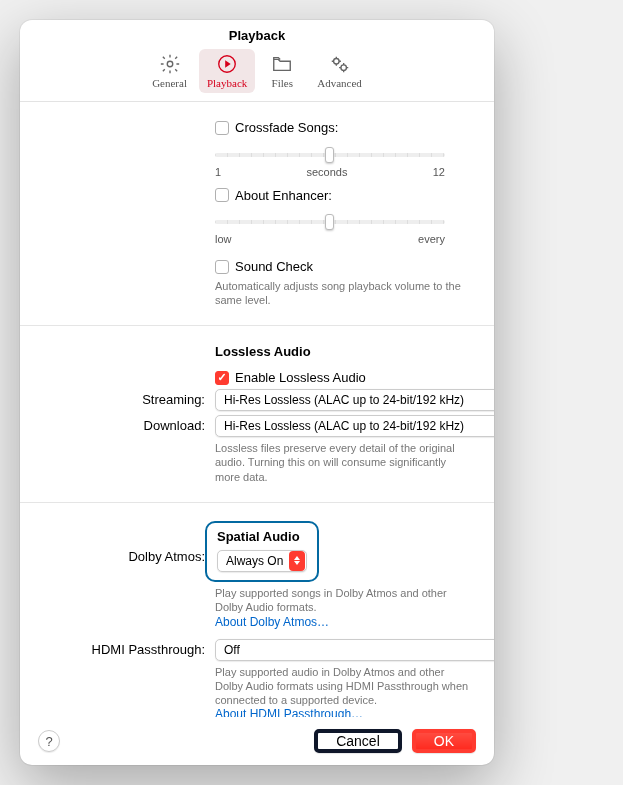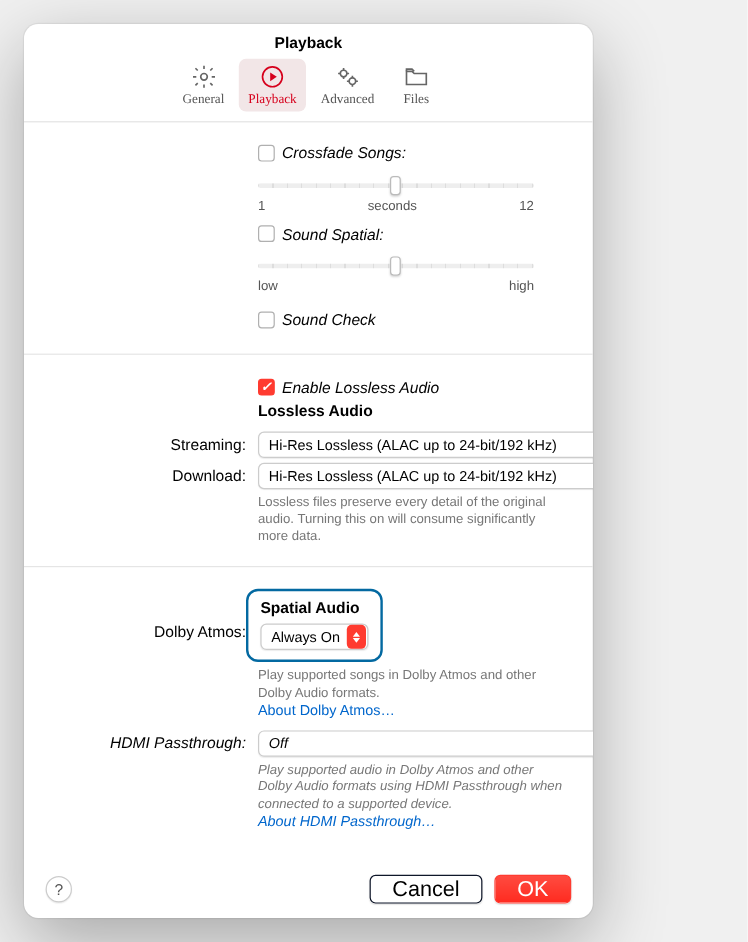--- a/index.html
+++ b/index.html
@@ -82,21 +82,20 @@
   }
   .section-head {
     font-weight: 600;
     margin-bottom: 6px;
   }
   .checkbox {
     display: inline-flex;
     align-items: center;
     gap: 6px;
     cursor: pointer;
-    font-style: italic;
   }
   .cb-box {
     width: 14px;
     height: 14px;
     border: 1px solid #b0b0b0;
     border-radius: 3px;
     background: #fff;
     display: inline-flex;
     align-items: center;
     justify-content: center;
@@ -218,23 +217,23 @@
     font-size: 13px;
     color: #555;
     cursor: pointer;
     box-shadow: 0 1px 1px rgba(0,0,0,0.08);
   }
   .spacer { flex: 1; }
   .btn {
     height: 24px;
     padding: 0 18px;
     border-radius: 5px;
-    font-size: 18px;
-    cursor: pointer;
-    border: 1px solid #0f172a;
+    font-size: 14px;
+    cursor: pointer;
+    border: 4px solid #0f172a;
     background: #fff;
     box-shadow: 0 0.5px 1px rgba(0,0,0,0.1);
   }
   .btn.primary {
     background: linear-gradient(#ff4b40, #ff2b20);
     border-color: #ff3b30;
     color: #fff;
     font-weight: 500;
   }
 </style>
@@ -255,32 +254,32 @@
     </div>
     <div class="toolbar-item active">
       <svg width="22" height="22" viewBox="0 0 24 24">
           <circle cx="12" cy="12" r="9"></circle>
           <path d="M10 8l6 4-6 4z" fill="#d6001c" stroke="none"></path>
         </svg>
       <span>Playback</span>
     </div>
     <div class="toolbar-item">
       <svg width="22" height="22" viewBox="0 0 24 24">
+          <path d="M3 7h5l2 2h11v10H3z"></path>
+          <path d="M3 7V5h5l2 2"></path>
+        </svg>
+      <span>Files</span>
+    </div>
+    <div class="toolbar-item">
+      <svg width="22" height="22" viewBox="0 0 24 24">
           <circle cx="8" cy="9" r="3"></circle>
           <circle cx="16" cy="16" r="3"></circle>
           <path d="M8 4v2M8 12v2M3 9h2M11 9h2M16 11v2M16 19v2M11 16h2M19 16h2"></path>
         </svg>
       <span>Advanced</span>
-    </div>
-    <div class="toolbar-item">
-      <svg width="22" height="22" viewBox="0 0 24 24">
-          <path d="M3 7h5l2 2h11v10H3z"></path>
-          <path d="M3 7V5h5l2 2"></path>
-        </svg>
-      <span>Files</span>
     </div>
   </div>
 
   <div class="content">
 
     <div class="section">
       <div class="row">
         <div class="row-label"></div>
         <div class="row-content">
           <label class="checkbox">
@@ -297,57 +296,58 @@
             <span>12</span>
           </div>
         </div>
       </div>
 
       <div class="row" style="margin-top:10px;">
         <div class="row-label"></div>
         <div class="row-content">
           <label class="checkbox">
             <span class="cb-box"></span>
-            <span>Sound Spatial:</span>
+            <span>About Enhancer:</span>
           </label>
           <div class="slider" style="width:230px;">
             <div class="slider-track"></div>
             <div class="slider-thumb" style="left:48%;"></div>
           </div>
           <div class="slider-labels" style="width:230px;">
             <span>low</span>
-            <span>high</span>
+            <span>every</span>
           </div>
         </div>
       </div>
 
       <div class="row" style="margin-top:14px;">
         <div class="row-label"></div>
         <div class="row-content">
           <label class="checkbox">
             <span class="cb-box"></span>
             <span>Sound Check</span>
           </label>
+          <div class="help">Automatically adjusts song playback volume to the same level.</div>
         </div>
       </div>
     </div>
 
     <div class="section">
+      <div class="row">
+        <div class="row-label"></div>
+        <div class="row-content section-head">Lossless Audio</div>
+      </div>
       <div class="row">
         <div class="row-label"></div>
         <div class="row-content">
           <label class="checkbox">
             <span class="cb-box checked"></span>
             <span>Enable Lossless Audio</span>
           </label>
         </div>
-      </div>
-      <div class="row">
-        <div class="row-label"></div>
-        <div class="row-content section-head">Lossless Audio</div>
       </div>
       <div class="row">
         <div class="row-label">Streaming:</div>
         <div class="row-content">
           <div class="select wide">
             <span class="select-text">Hi-Res Lossless (ALAC up to 24-bit/192 kHz)</span>
             <span class="select-arrows"></span>
           </div>
         </div>
       </div>
@@ -372,21 +372,21 @@
             <div class="select sm">
               <span class="select-text">Always On</span>
               <span class="select-arrows"></span>
             </div>
           </div>
           <div class="help" style="margin-top:4px;">Play supported songs in Dolby Atmos and other Dolby Audio formats.</div>
           <div class="link">About Dolby Atmos…</div>
         </div>
       </div>
 
-      <div class="row" style="margin-top:10px;font-style:italic;">
+      <div class="row" style="margin-top:10px;">
         <div class="row-label">HDMI Passthrough:</div>
         <div class="row-content">
           <div class="select wide">
             <span class="select-text">Off</span>
             <span class="select-arrows"></span>
           </div>
           <div class="help" style="margin-top:4px;">Play supported audio in Dolby Atmos and other Dolby Audio formats using HDMI Passthrough when connected to a supported device.</div>
           <div class="link">About HDMI Passthrough…</div>
         </div>
       </div>

